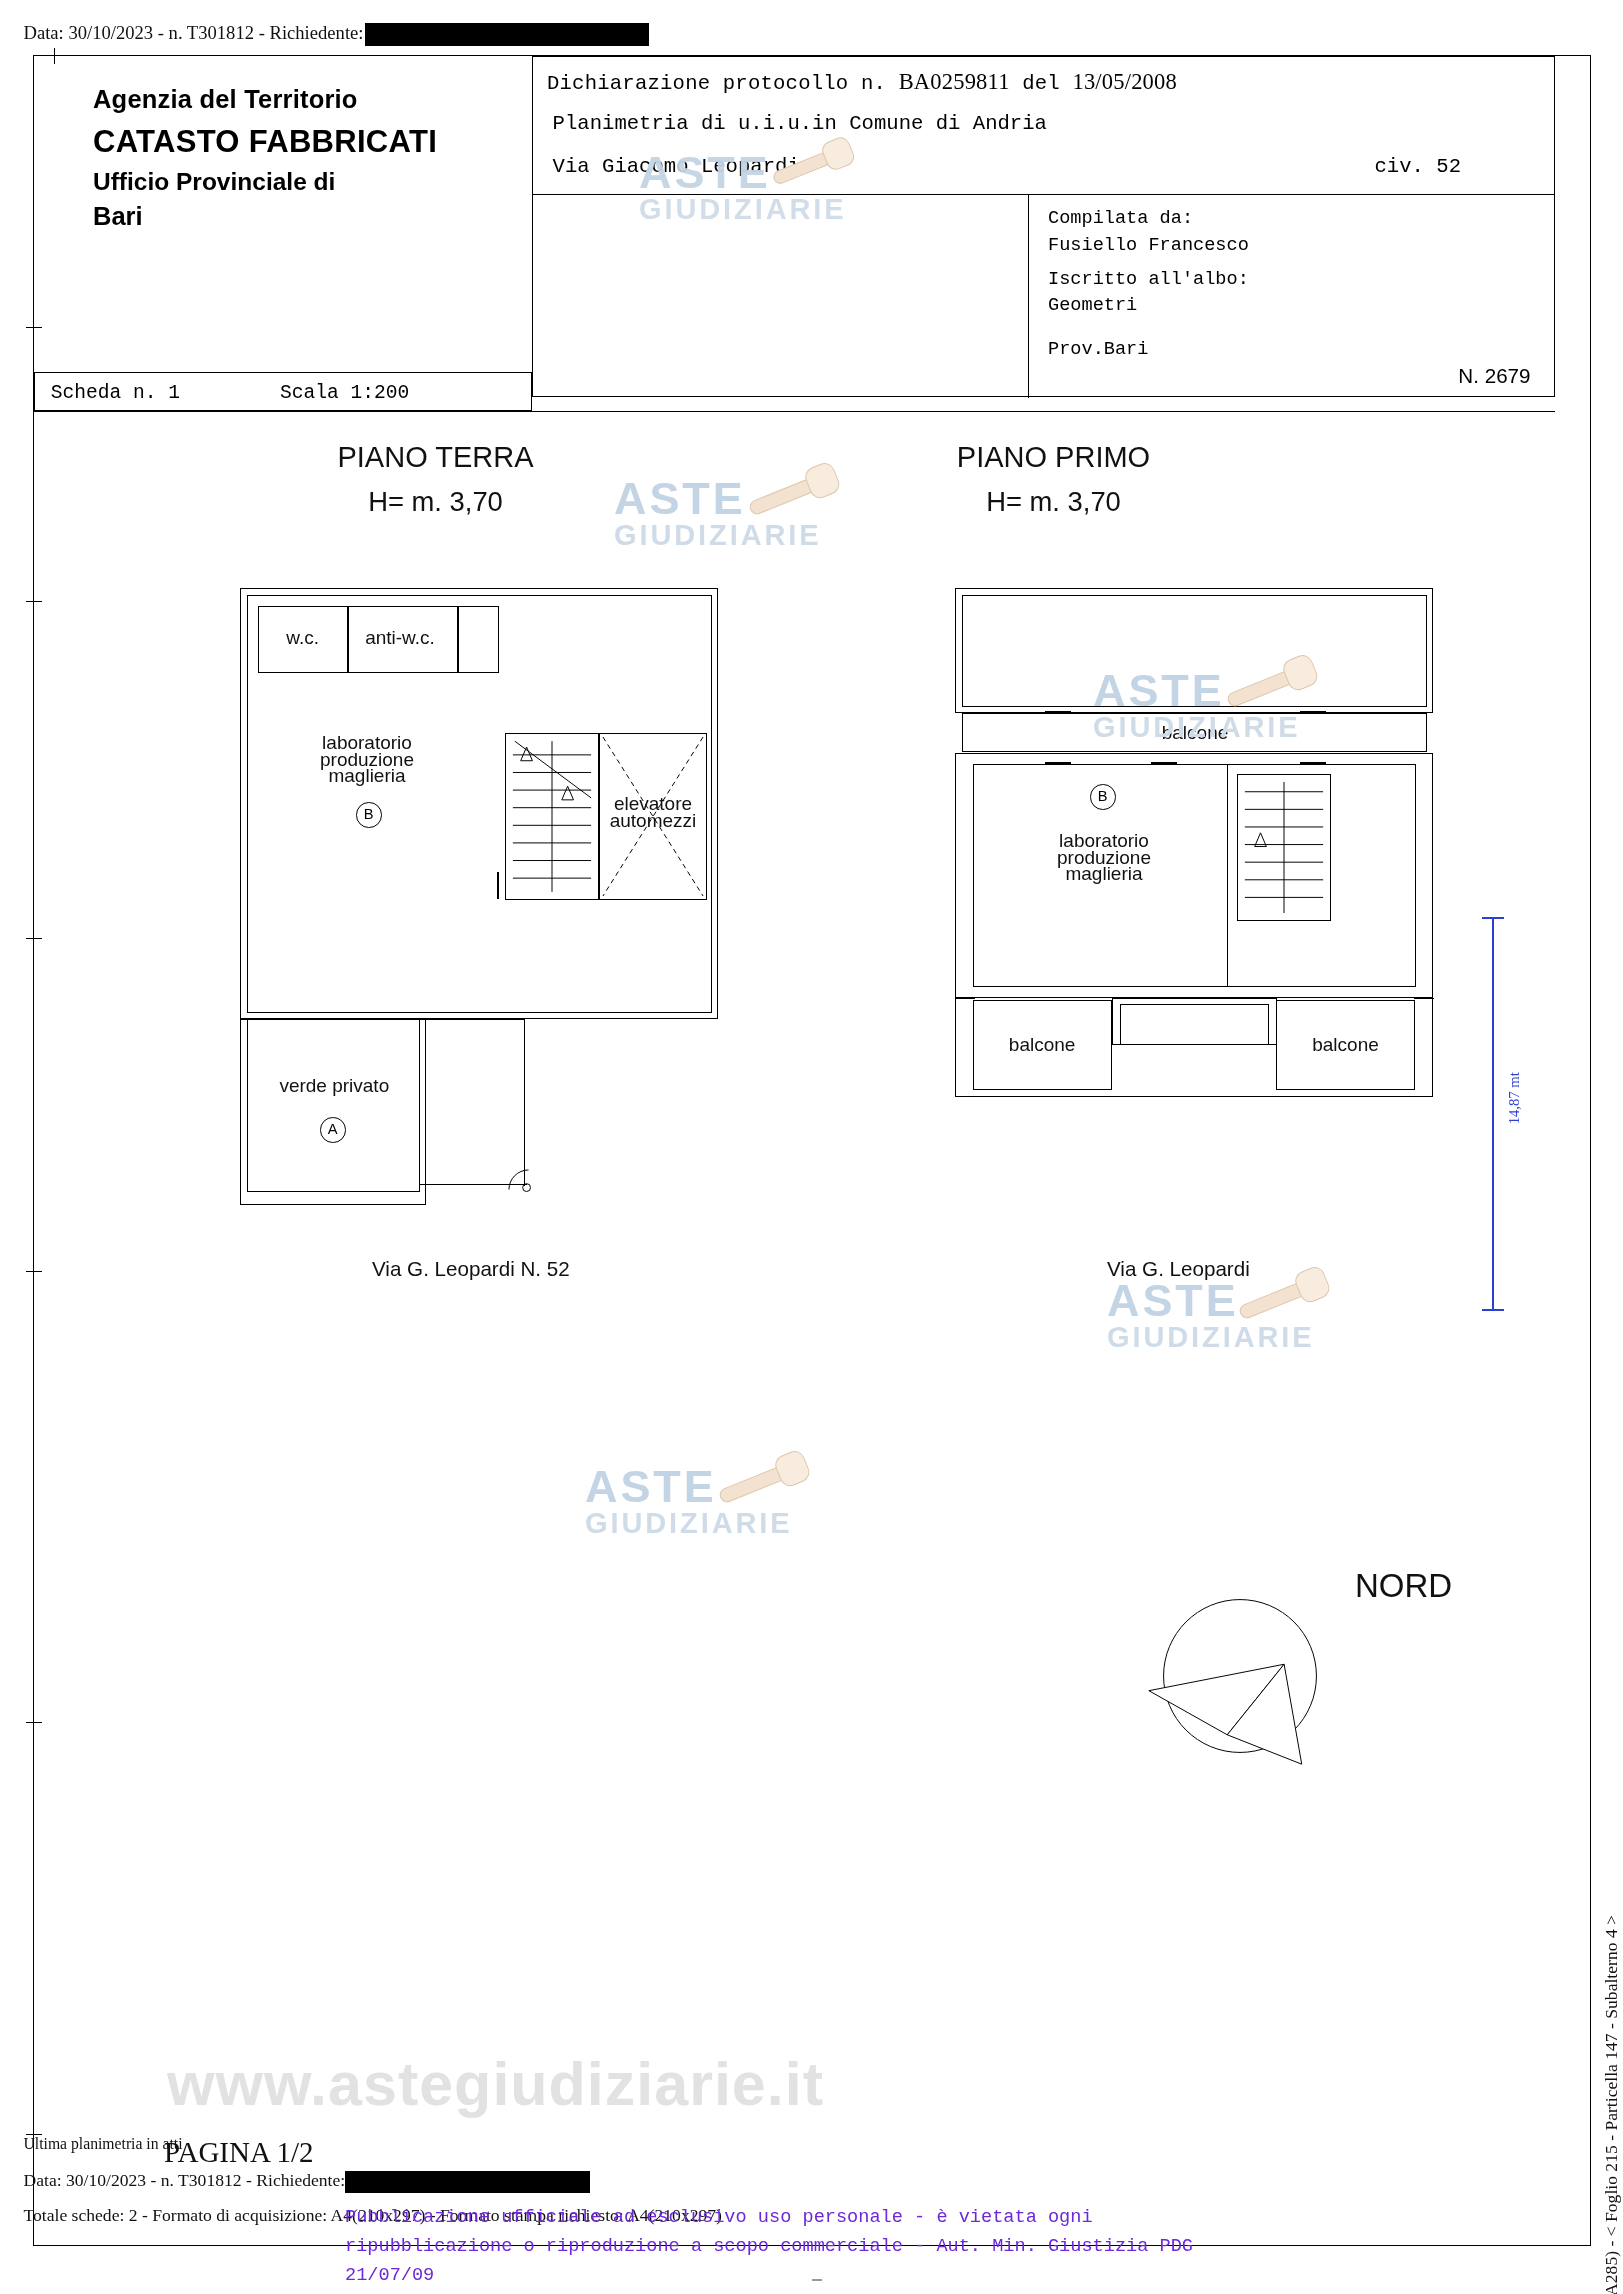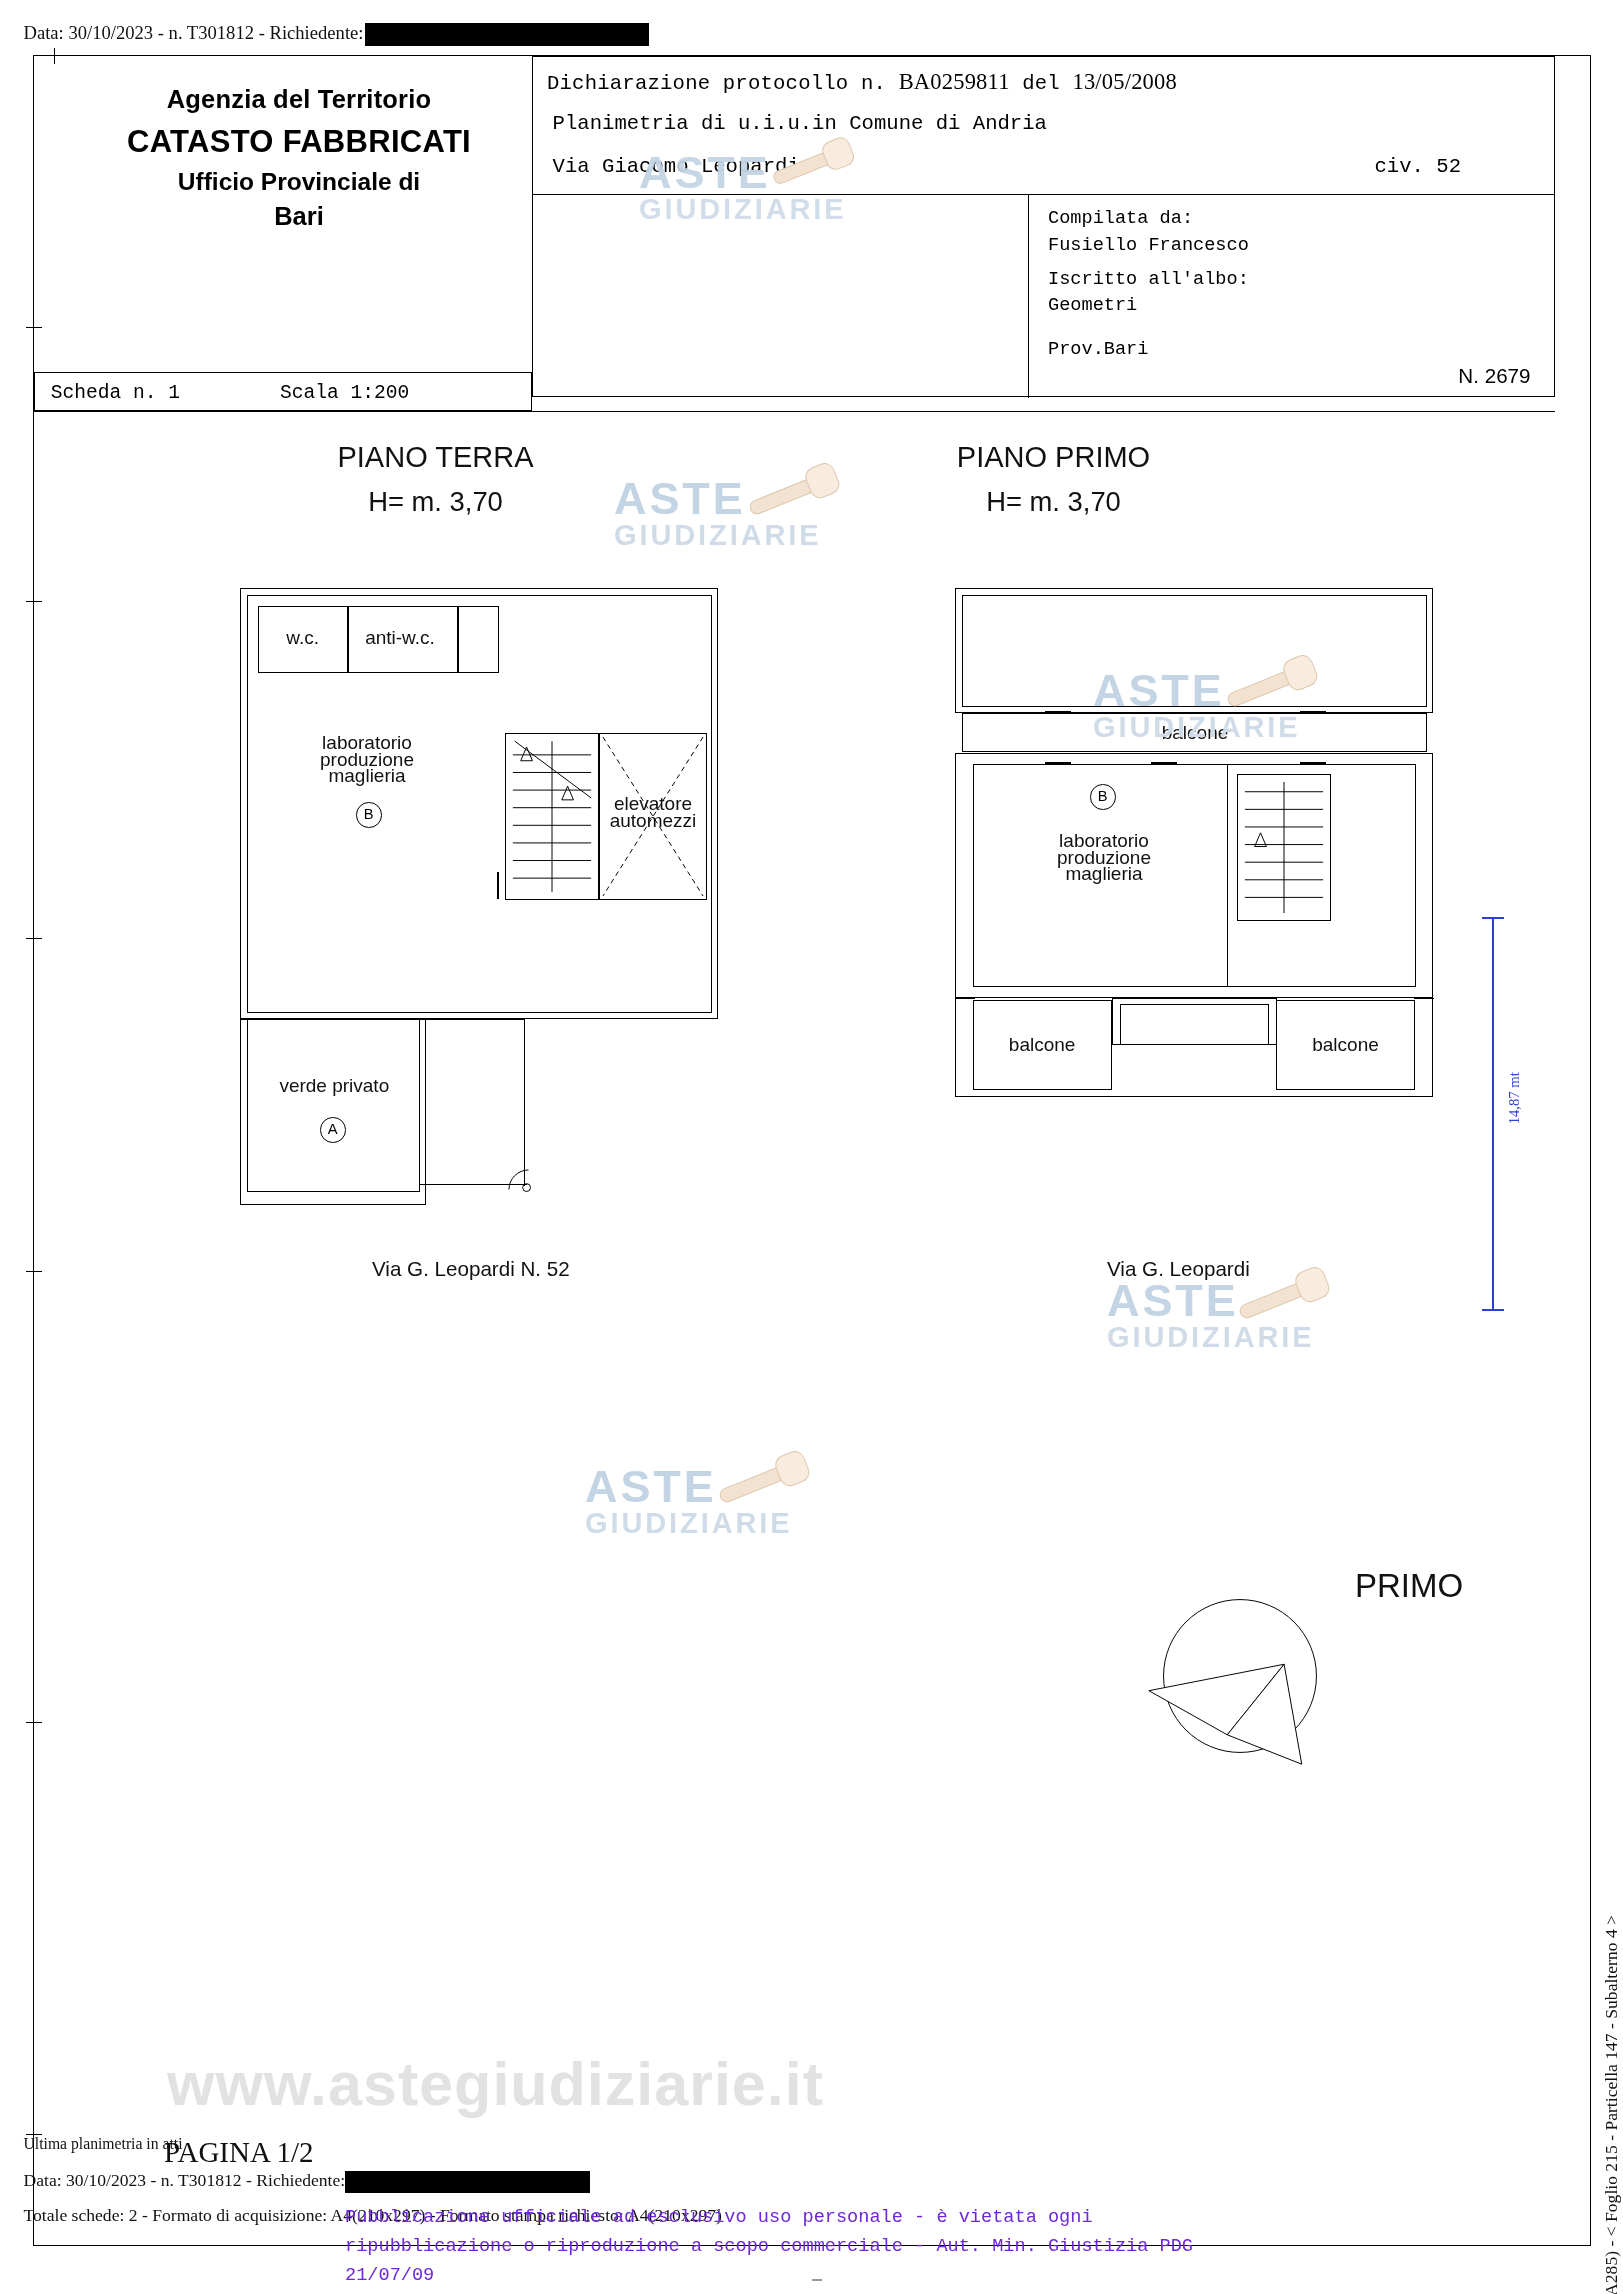--- a/index.html
+++ b/index.html
@@ -85,21 +85,21 @@
     font-size: 19.6px;
   }
   .scheda-n { position: absolute; left: 15.7px; top: 8.8px; }
   .scheda-s { position: absolute; left: 245px; top: 8.8px; }
 
   
   .agenzia {
     position: absolute;
     left: 59px; top: 29px;
     width: 412px;
-    text-align: center;
+    text-align: left;
     color: #000;
   }
   .agenzia .l1 { font-size: 25.5px; font-weight: bold; letter-spacing: 0.2px; }
   .agenzia .l2 { font-size: 31px; font-weight: bold; margin-top: 9.8px; letter-spacing: 0.3px; }
   .agenzia .l3 { font-size: 24.5px; font-weight: bold; margin-top: 7.8px; }
   .agenzia .l4 { font-size: 25.5px; font-weight: bold; margin-top: 6.9px; }
 
   
   .plan-area {
     position: absolute;
@@ -449,21 +449,21 @@
       <span class="a">ASTE</span>
       <span class="g">GIUDIZIARIE</span>
     </div>
     <svg class="gavel" width="127" height="59" style="left:668px; top:1039px;" viewBox="0 0 130 60">
       <g transform="rotate(-22 65 30)">
         <rect x="16" y="22" width="84" height="14" rx="7" fill="#f3e2cf" stroke="#dcc6ad"></rect>
         <rect x="80" y="13" width="30" height="32" rx="10" fill="#f7ecdd" stroke="#dcc6ad"></rect>
       </g>
     </svg>
 
-    <div class="nord-label" style="left:1321px; top:1155px;">PRIMO</div>
+    <div class="nord-label" style="left:1321px; top:1155px;">NORD</div>
     <svg class="compass" style="left:1103px; top:1166px;" width="206" height="196" viewBox="0 0 210 200">
       <circle cx="105" cy="100" r="78" fill="none" stroke="#000" stroke-width="1"></circle>
       <polygon points="12,115 150,88 92,160" fill="#ffffff" stroke="#000" stroke-width="1"></polygon>
       <polygon points="92,160 150,88 168,190" fill="#ffffff" stroke="#000" stroke-width="1"></polygon>
     </svg>
   </div>
 
   <div class="dim-bar"></div>
   <div class="dim-cap-top"></div>
   <div class="dim-cap-bot"></div>

